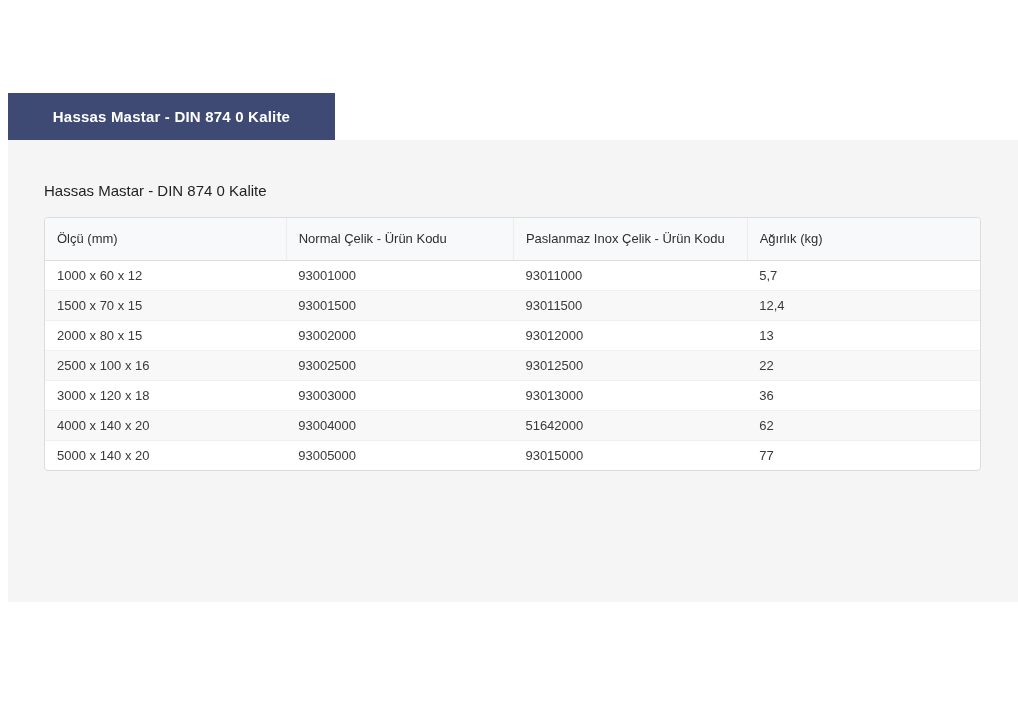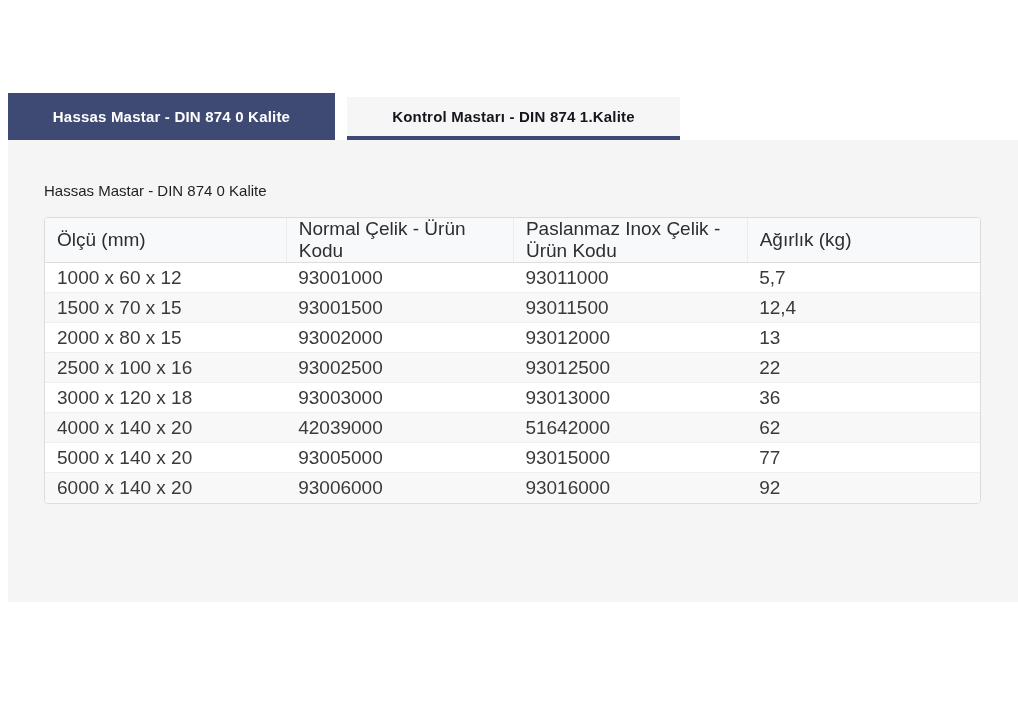--- a/index.html
+++ b/index.html
@@ -67,21 +67,21 @@
     left:36px; top:77px;
     width:937px;
     background:#ffffff;
     border:1px solid #dcdcdc;
     border-radius:4px;
     overflow:hidden;
   }
   table {
     width:100%;
     border-collapse:collapse;
-    font-size:19px;
+    font-size:13px;
     color:#333333;
     table-layout:fixed;
   }
   col.c1 { width:25.8%; }
   col.c2 { width:24.3%; }
   col.c3 { width:25.0%; }
   col.c4 { width:24.9%; }
   thead th {
     background:#f8f9fa;
     font-weight:normal;
@@ -101,21 +101,20 @@
   }
   tbody tr:nth-child(even) { background:#f8f8f9; }
   tbody tr:last-child td { border-bottom:none; }
 </style>
 </head>
 <body>
 
 <div class="tabs">
   <div class="tab active">Hassas Mastar - DIN 874 0 Kalite</div>
   <div class="tab-gap-1"></div>
-  <div class="tab inactive">Kontrol Mastarı - DIN 874 1.Kalite</div>
   <div class="tab-gap-2"></div>
 </div>
 
 <div class="panel">
   <div class="panel-title">Hassas Mastar - DIN 874 0 Kalite</div>
 
   <div class="table-wrap">
     <table>
       <colgroup>
         <col class="c1">
@@ -157,32 +156,26 @@
     <td>22</td>
   </tr>
           <tr>
     <td>3000 x 120 x 18</td>
     <td>93003000</td>
     <td>93013000</td>
     <td>36</td>
   </tr>
           <tr>
     <td>4000 x 140 x 20</td>
-    <td>42039000</td>
+    <td>93004000</td>
     <td>51642000</td>
     <td>62</td>
   </tr>
           <tr>
     <td>5000 x 140 x 20</td>
     <td>93005000</td>
     <td>93015000</td>
     <td>77</td>
   </tr>
-          <tr>
-    <td>6000 x 140 x 20</td>
-    <td>93006000</td>
-    <td>93016000</td>
-    <td>92</td>
-  </tr>
         </tbody>
     </table>
   </div>
 </div>
 
 </body></html>

